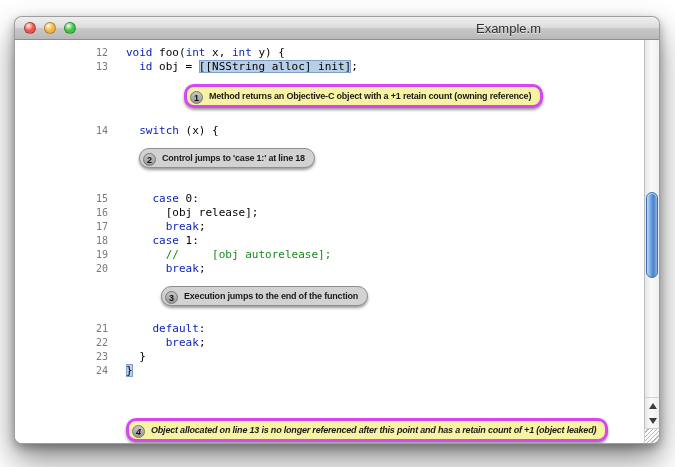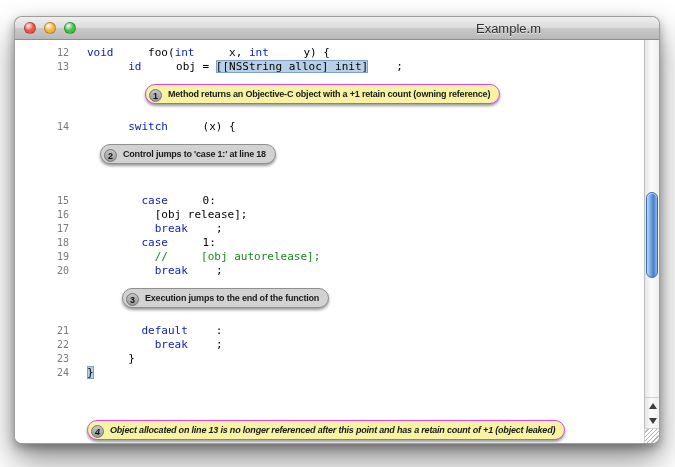--- a/index.html
+++ b/index.html
@@ -22,37 +22,37 @@
            background:radial-gradient(circle at 35% 28%, rgba(255,255,255,.95), rgba(255,255,255,0) 50%) , var(--lc,#ccc); }
   .light.red    { --lc:#ee544a; }
   .light.yellow { --lc:#f6b53c; }
   .light.green  { --lc:#3fc445; }
   .title { position:absolute; top:4px; right:118px; font-size:13px; color:#2e2e2e;
            text-shadow:0 1px 0 rgba(255,255,255,.65); white-space:nowrap; }
 
   .content { flex:1; position:relative; background:#fff; overflow:hidden; }
 
   .code-rows { position:absolute; left:0; top:0; right:15px; bottom:0; padding-top:6px;
-               font:11px/14px "DejaVu Sans Mono", monospace; white-space:pre; overflow:hidden; }
+               font:11px/14px "DejaVu Sans Mono", monospace; white-space:pre; overflow:hidden;padding-left:39px; }
   .row { display:flex; align-items:flex-start; }
   .gutter { flex:none; width:54px; text-align:right; color:#7a7a7a; font-size:10px; line-height:14px; }
   .codecell { padding-left:18px; }
 
-  .seg-pl { color:#000;margin-left:28px; }
+  .seg-pl { color:#000; }
   .seg-kw { color:var(--keyword,#0d24b8); }
   .seg-cm { color:var(--comment,#17891c); }
   .seg-hl { background:var(--highlight_bg,#b9cfe8); box-shadow:inset 0 0 0 1px #7fa0c8; }
 
   .bubble { display:inline-block; font-family:"Liberation Sans",sans-serif;
             font-size:9px; font-weight:bold; letter-spacing:-0.2px; line-height:16px;
             border-radius:10px; padding:1px 9px 1px 3px; margin:10px 0 16px;
             box-shadow:0 2px 3px rgba(0,0,0,.4); white-space:nowrap; color:#1a1a1a; }
-  .bubble.yellow { background:var(--bubble_yellow,#f8f3a3); border:1px solid #d946ef; }
+  .bubble.yellow { background:var(--bubble_yellow,#f8f3a3); border:3px solid #d946ef; }
   .bubble.gray   { background:var(--bubble_gray,#d2d2d2);   border:1px solid #8f8f8f; }
-  .bubble[data-name="analyzer-bubble-2"] { margin-bottom:30px; }
+  .bubble[data-name="analyzer-bubble-2"] { margin-bottom:24px; }
   .bubble[data-name="analyzer-bubble-4"] { margin-top:40px; margin-bottom:4px;font-style:italic; }
   .bubble-num { display:inline-block; width:13px; height:13px; line-height:12px; border-radius:50%;
                 background:linear-gradient(#c6c6c6,#989898); border:1px solid #757575;
                 box-sizing:border-box; text-align:center; font-size:9px; letter-spacing:0;
                 margin-right:6px; vertical-align:-2px; color:#111; }
 
   .vscrollbar { position:absolute; top:0; right:0; bottom:15px; width:15px; box-sizing:border-box;
                 background:linear-gradient(to right,#e6e6e6,#fbfbfb 45%,#efefef);
                 border-left:1px solid #bdbdbd; }
   .vthumb { position:absolute; left:1px; right:1px; top:152px; height:86px; box-sizing:border-box;

